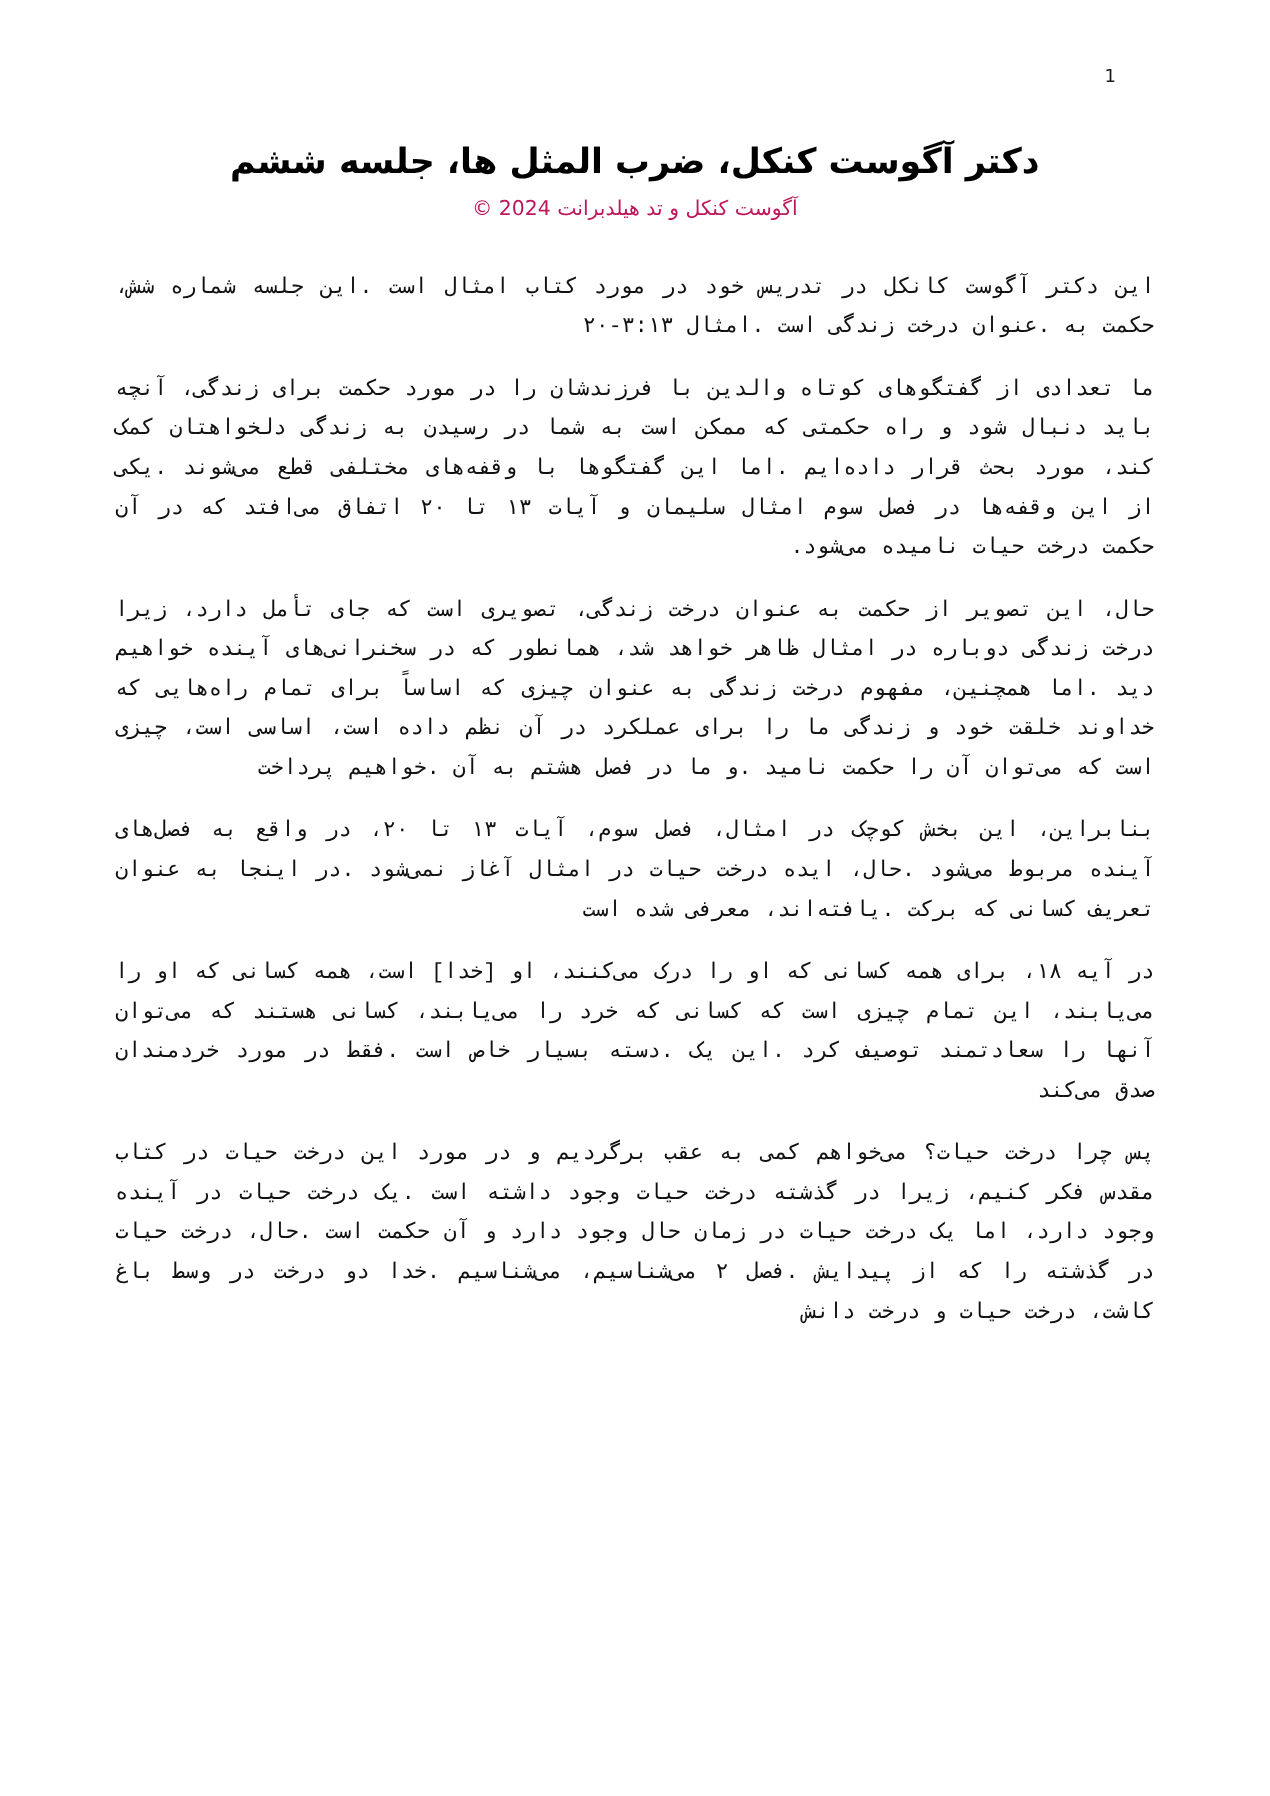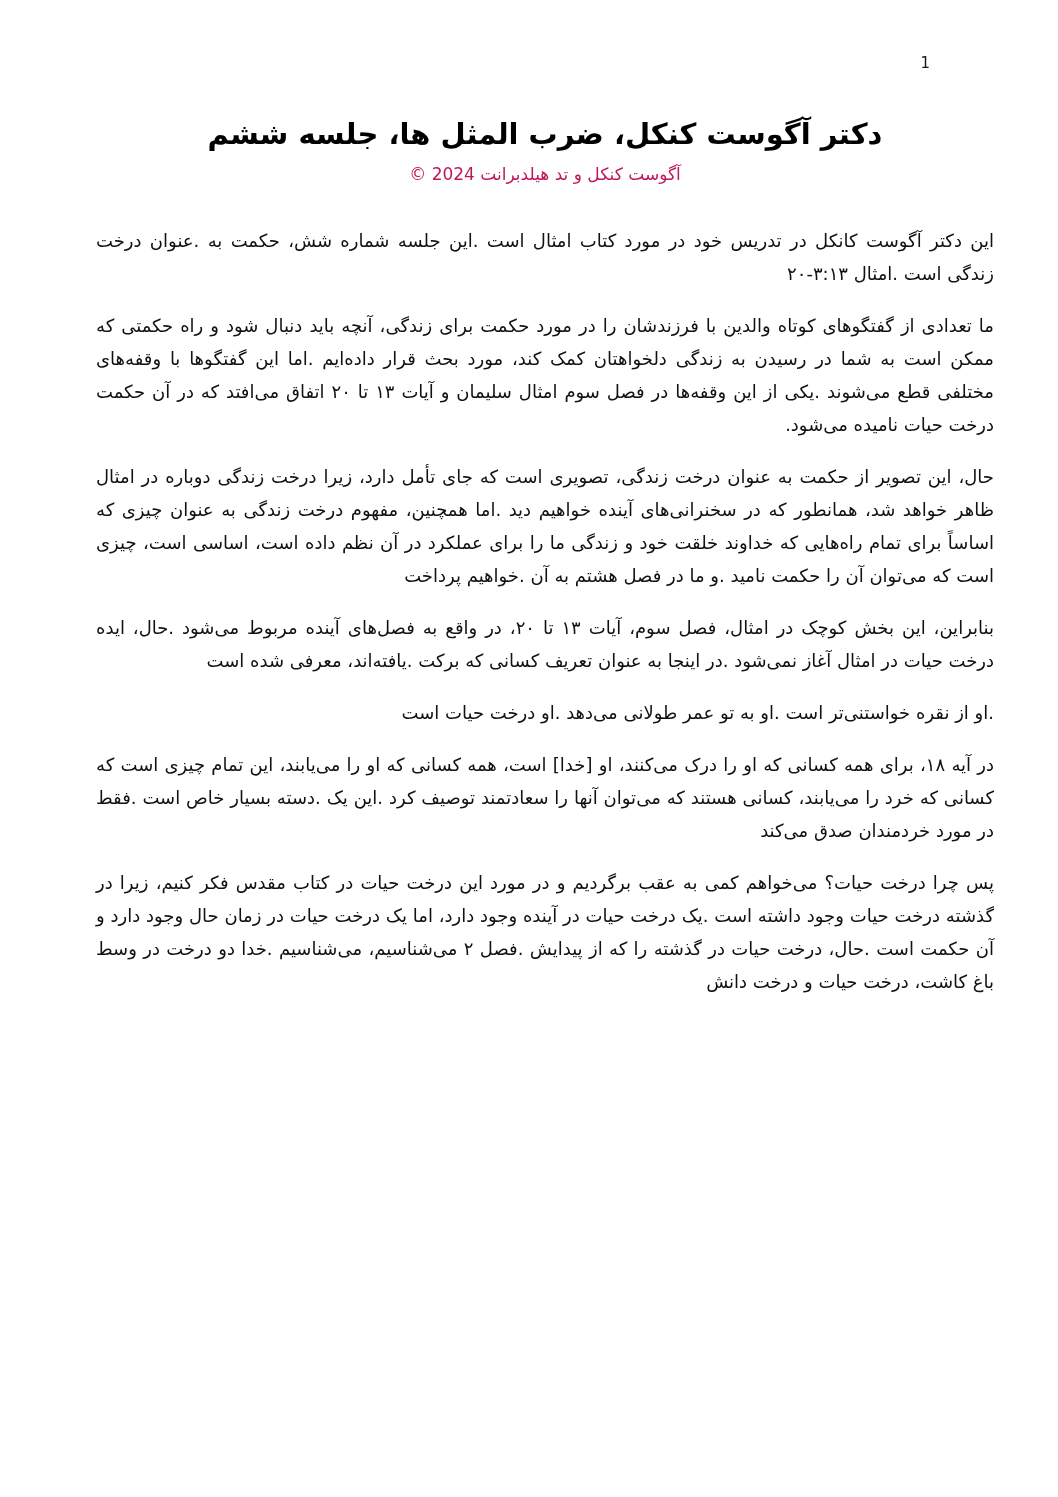--- a/index.html
+++ b/index.html
@@ -14,39 +14,40 @@
     overflow: hidden;
   }
   .page-number {
     position: absolute;
     top: 54px;
     right: 128px;
     font-size: 15px;
     color: #1a1a1a;
   }
   .doc {
-    padding: 116px 64px 0 96px;
+    padding: 116px 96px 0 96px;
   }
   .title {
     direction: rtl;
     text-align: center;
     font-size: 29px;
     font-weight: bold;
     line-height: 1.25;
     color: #000000;
   }
   .byline {
     direction: rtl;
     text-align: center;
     font-size: 17px;
     margin-top: 12px;
     color: #be185d;
   }
   .body-text {
     margin-top: 40px;
+    font-family: Liberation Mono, monospace;
   }
   .body-text p {
     direction: rtl;
     unicode-bidi: embed;
     text-align: justify;
     font-size: 18px;
     line-height: 33px;
     margin-bottom: 19px;
     color: #111111;
   }
@@ -62,20 +63,19 @@
 
     <h1 class="title">دکتر آگوست کنکل، ضرب المثل ها، جلسه ششم</h1>
 
     <div class="byline">آگوست کنکل و تد هیلدبرانت 2024 ©</div>
 
     <div class="body-text">
       <p>این دکتر آگوست کانکل در تدریس خود در مورد کتاب امثال است .این جلسه شماره شش، حکمت به .عنوان درخت زندگی است .امثال ۳:۱۳-۲۰</p>
       <p>ما تعدادی از گفتگوهای کوتاه والدین با فرزندشان را در مورد حکمت برای زندگی، آنچه باید دنبال شود و راه حکمتی که ممکن است به شما در رسیدن به زندگی دلخواهتان کمک کند، مورد بحث قرار داده‌ایم .اما این گفتگوها با وقفه‌های مختلفی قطع می‌شوند .یکی از این وقفه‌ها در فصل سوم امثال سلیمان و آیات ۱۳ تا ۲۰ اتفاق می‌افتد که در آن حکمت درخت حیات نامیده می‌شود.</p>
       <p>حال، این تصویر از حکمت به عنوان درخت زندگی، تصویری است که جای تأمل دارد، زیرا درخت زندگی دوباره در امثال ظاهر خواهد شد، همانطور که در سخنرانی‌های آینده خواهیم دید .اما همچنین، مفهوم درخت زندگی به عنوان چیزی که اساساً برای تمام راه‌هایی که خداوند خلقت خود و زندگی ما را برای عملکرد در آن نظم داده است، اساسی است، چیزی است که می‌توان آن را حکمت نامید .و ما در فصل هشتم به آن .خواهیم پرداخت</p>
       <p>بنابراین، این بخش کوچک در امثال، فصل سوم، آیات ۱۳ تا ۲۰، در واقع به فصل‌های آینده مربوط می‌شود .حال، ایده درخت حیات در امثال آغاز نمی‌شود .در اینجا به عنوان تعریف کسانی که برکت .یافته‌اند، معرفی شده است</p>
-      <p>.او از نقره خواستنی‌تر است .او به تو عمر طولانی می‌دهد .او درخت حیات است</p>
       <p>در آیه ۱۸، برای همه کسانی که او را درک می‌کنند، او [خدا] است، همه کسانی که او را می‌یابند، این تمام چیزی است که کسانی که خرد را می‌یابند، کسانی هستند که می‌توان آنها را سعادتمند توصیف کرد .این یک .دسته بسیار خاص است .فقط در مورد خردمندان صدق می‌کند</p>
       <p>پس چرا درخت حیات؟ می‌خواهم کمی به عقب برگردیم و در مورد این درخت حیات در کتاب مقدس فکر کنیم، زیرا در گذشته درخت حیات وجود داشته است .یک درخت حیات در آینده وجود دارد، اما یک درخت حیات در زمان حال وجود دارد و آن حکمت است .حال، درخت حیات در گذشته را که از پیدایش .فصل ۲ می‌شناسیم، می‌شناسیم .خدا دو درخت در وسط باغ کاشت، درخت حیات و درخت دانش</p>
     </div>
 
   </div>
 
 </div>
 
 </body></html>

